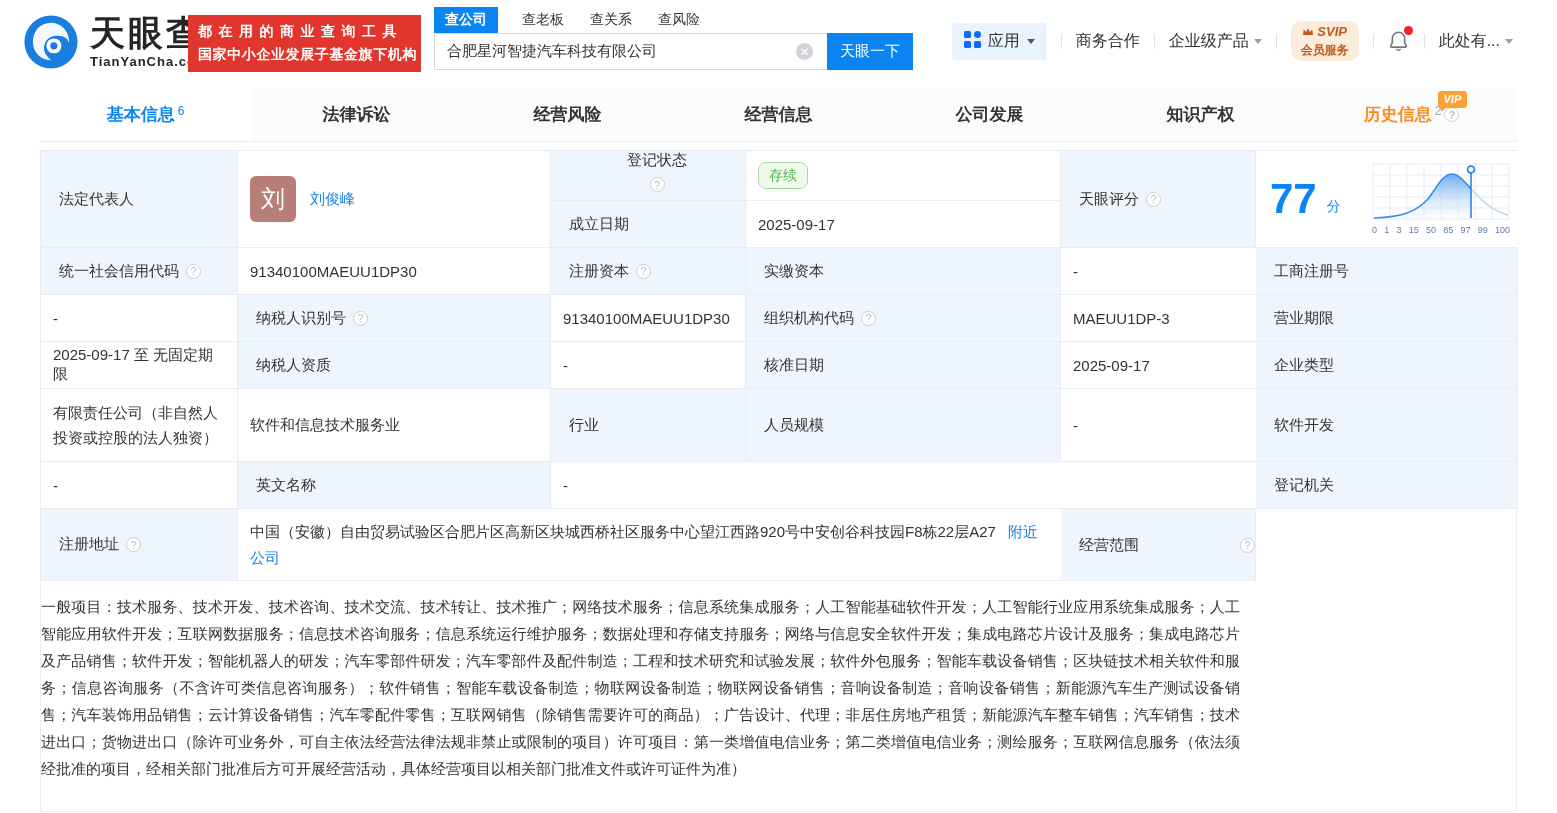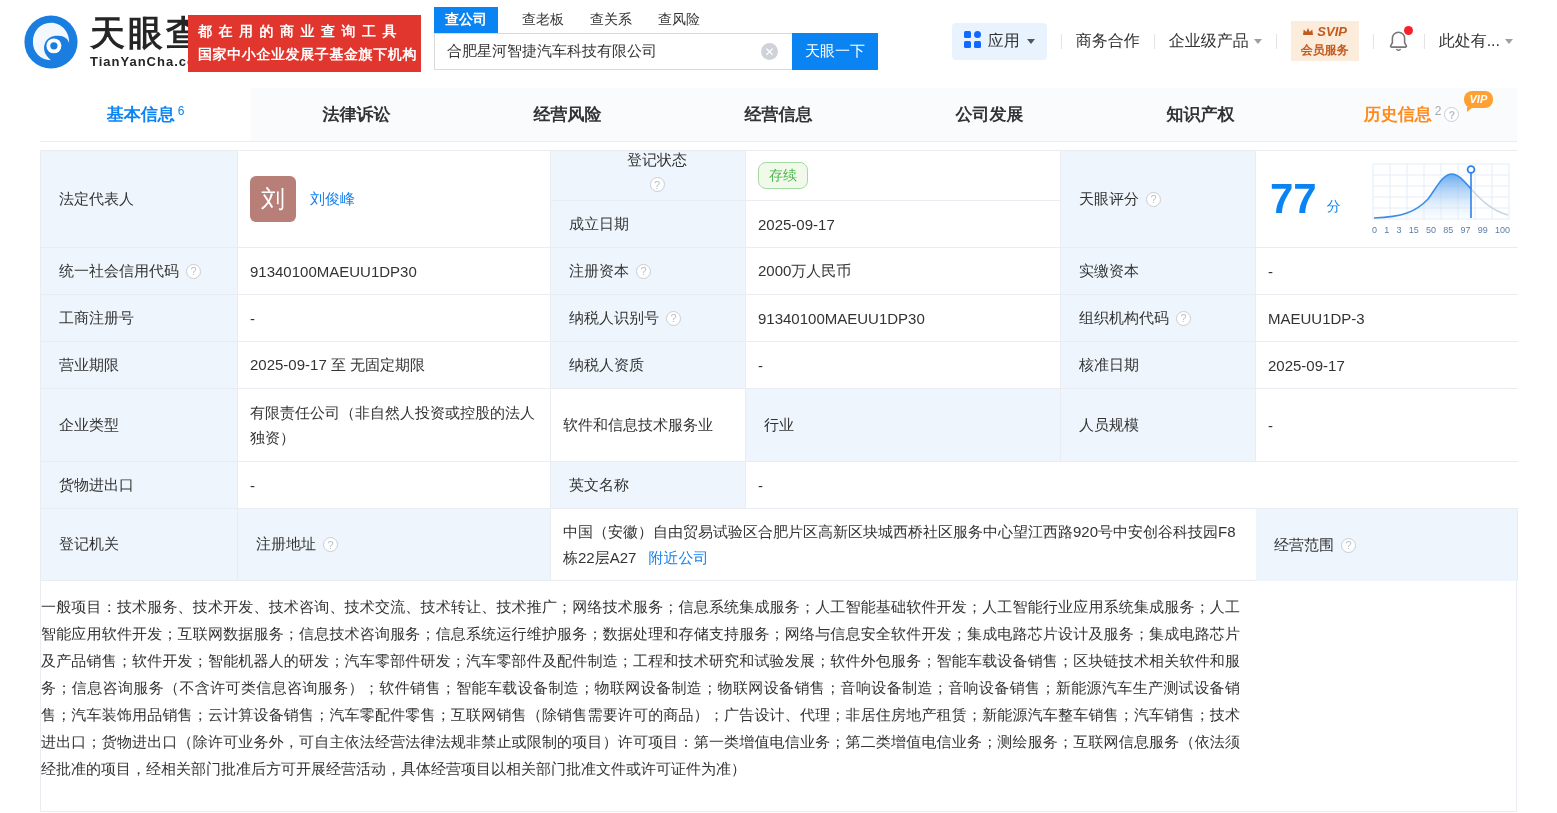--- a/index.html
+++ b/index.html
@@ -15,51 +15,51 @@
   .promo{position:absolute;left:188px;top:15px;width:233px;height:57px;background:#e0362e;color:#fff;
     display:flex;flex-direction:column;justify-content:center;padding:0 10px;}
   .promo .l1{font-size:14px;font-weight:bold;letter-spacing:6.5px;white-space:nowrap;}
   .promo .l2{font-size:14px;font-weight:bold;letter-spacing:0.6px;margin-top:5px;white-space:nowrap;}
 
   .search{position:absolute;left:434px;top:7px;}
   .stabs{display:flex;align-items:flex-end;}
   .stab{font-size:14px;color:#333;margin-right:26px;padding-bottom:4px;cursor:pointer;}
   .stab.active{background:#0984f2;color:#fff;font-weight:bold;padding:4px 11px;margin-right:24px;}
   .sbox{display:flex;position:relative;}
-  .sinput{width:358px;height:37px;border:1px solid #d9d9d9;border-right:none;padding:0 38px 0 12px;
+  .sinput{width:393px;height:37px;border:1px solid #d9d9d9;border-right:none;padding:0 38px 0 12px;
     font-size:15px;color:#333;outline:none;font-family:inherit;}
   .clear-btn{position:absolute;right:100px;top:10px;width:17px;height:17px;border-radius:50%;
     background:#cfd3d9;color:#fff;font-size:12px;display:flex;align-items:center;justify-content:center;cursor:pointer;}
   .sbtn{width:86px;height:37px;background:#0984f2;color:#fff;font-size:15px;border:none;cursor:pointer;font-family:inherit;}
 
   .hright{position:absolute;right:44px;top:22px;display:flex;align-items:center;gap:14px;height:38px;margin-left:24px;}
   .sep{width:1px;height:15px;background:#e3e3e3;}
   .apps{background:#e9f3fe;border-radius:4px;padding:8px 12px;display:flex;align-items:center;gap:7px;
     font-size:16px;color:#333;cursor:pointer;}
   .hitem{font-size:16px;color:#333;display:flex;align-items:center;gap:5px;cursor:pointer;white-space:nowrap;}
   .caret{width:0;height:0;border-left:4px solid transparent;border-right:4px solid transparent;border-top:5px solid #555;}
   .caret.gray{border-top-color:#9aa0a6;}
-  .svip{background:#fcecdb;border-radius:0;padding:3px 10px;color:#c25a1d;cursor:pointer;}
+  .svip{background:#fcecdb;border-radius:10px;padding:3px 10px;color:#c25a1d;cursor:pointer;}
   .svip .l1{font-size:13px;font-weight:bold;font-style:italic;display:flex;gap:3px;align-items:center;justify-content:center;line-height:1.2;}
   .svip .l2{font-size:12px;font-weight:bold;line-height:1.3;}
   .bell{position:relative;cursor:pointer;width:22px;height:24px;}
   .dot{position:absolute;top:-3px;right:-3px;width:9px;height:9px;border-radius:50%;background:#f5222d;}
 
   
   .tabbar{position:absolute;left:40px;top:88px;width:1477px;height:54px;background:#fafbfc;
     border-bottom:1px solid #e9edf2;display:flex;}
   .ntab{flex:1;display:flex;align-items:center;justify-content:center;gap:3px;
     font-size:17px;font-weight:600;color:#333;position:relative;cursor:pointer;}
   .ntab.active{background:#fff;color:#0984f2;}
   .cnt{font-size:12px;font-weight:normal;transform:translateY(-4px);}
   .ntab.active .cnt{color:#0984f2;}
   .ntab.history{color:#ff8a1c;}
   .ntab.history .cnt{color:#aaa;}
   .vipbadge{position:absolute;top:3px;left:calc(50% + 26px);background:#ffa033;color:#fff;
-    font-size:11px;font-weight:bold;font-style:italic;padding:1px 6px;border-radius:8px;line-height:1.4;margin-left:26px;}
+    font-size:11px;font-weight:bold;font-style:italic;padding:1px 6px;border-radius:3px;line-height:1.4;}
   .vipbadge::after{content:"";position:absolute;left:3px;bottom:-4px;
     border-right:6px solid transparent;border-top:5px solid #ffa033;}
   .q{width:15px;height:15px;min-width:15px;border-radius:50%;border:1px solid #c9ced6;color:#b9c1ca;
     font-size:11px;display:inline-flex;align-items:center;justify-content:center;cursor:pointer;background:#fff;}
   .q::before{content:"?";}
 
   
   .tbl{position:absolute;left:40px;top:150px;width:1477px;display:grid;
     grid-template-columns:197px 313px 195px 315px 195px 262px;
     grid-template-rows:50px 47px 47px 47px 47px 73px 47px 72px 230px;
@@ -262,23 +262,20 @@
     <span>统一社会信用代码</span>
     <span class="q"></span>
   </div>
   <div class="c val">
     <span>91340100MAEUU1DP30</span>
   </div>
   <div class="c lbl">
     <span>注册资本</span>
     <span class="q"></span>
   </div>
-  <div class="c val">
-    <span>2000万人民币</span>
-  </div>
   <div class="c lbl">
     <span>实缴资本</span>
   </div>
   <div class="c val" style="border-right:none;">
     <span>-</span>
   </div>
 
   <div class="c lbl">
     <span>工商注册号</span>
   </div>
@@ -332,21 +329,21 @@
     <span>行业</span>
   </div>
   <div class="c lbl">
     <span>人员规模</span>
   </div>
   <div class="c val" style="border-right:none;">
     <span>-</span>
   </div>
 
   <div class="c lbl">
-    <span>货物进出口</span>
+    <span>软件开发</span>
   </div>
   <div class="c val">
     <span>-</span>
   </div>
   <div class="c lbl">
     <span>英文名称</span>
   </div>
   <div class="c val span3" style="border-right:none;">
     <span>-</span>
   </div>
@@ -358,20 +355,20 @@
     <span>注册地址</span>
     <span class="q"></span>
   </div>
   <div class="c val span3" style="border-right:none;">
     <div class="wrap">
       <span>中国（安徽）自由贸易试验区合肥片区高新区块城西桥社区服务中心望江西路920号中安创谷科技园F8栋22层A27</span>
       <a class="lnk" style="margin-left:8px;">附近公司</a>
     </div>
   </div>
 
-  <div class="c lbl" style="border-bottom:none;align-items:center;">
+  <div class="c lbl" style="border-bottom:none;align-items:center;justify-content:space-between;">
     <span>经营范围</span>
     <span class="q"></span>
   </div>
   <div class="c val span5 top" style="border-right:none;border-bottom:none;">
     <div class="scope-text">一般项目：技术服务、技术开发、技术咨询、技术交流、技术转让、技术推广；网络技术服务；信息系统集成服务；人工智能基础软件开发；人工智能行业应用系统集成服务；人工智能应用软件开发；互联网数据服务；信息技术咨询服务；信息系统运行维护服务；数据处理和存储支持服务；网络与信息安全软件开发；集成电路芯片设计及服务；集成电路芯片及产品销售；软件开发；智能机器人的研发；汽车零部件研发；汽车零部件及配件制造；工程和技术研究和试验发展；软件外包服务；智能车载设备销售；区块链技术相关软件和服务；信息咨询服务（不含许可类信息咨询服务）；软件销售；智能车载设备制造；物联网设备制造；物联网设备销售；音响设备制造；音响设备销售；新能源汽车生产测试设备销售；汽车装饰用品销售；云计算设备销售；汽车零配件零售；互联网销售（除销售需要许可的商品）；广告设计、代理；非居住房地产租赁；新能源汽车整车销售；汽车销售；技术进出口；货物进出口（除许可业务外，可自主依法经营法律法规非禁止或限制的项目）许可项目：第一类增值电信业务；第二类增值电信业务；测绘服务；互联网信息服务（依法须经批准的项目，经相关部门批准后方可开展经营活动，具体经营项目以相关部门批准文件或许可证件为准）</div>
   </div>
 </div>
 
 </body></html>

